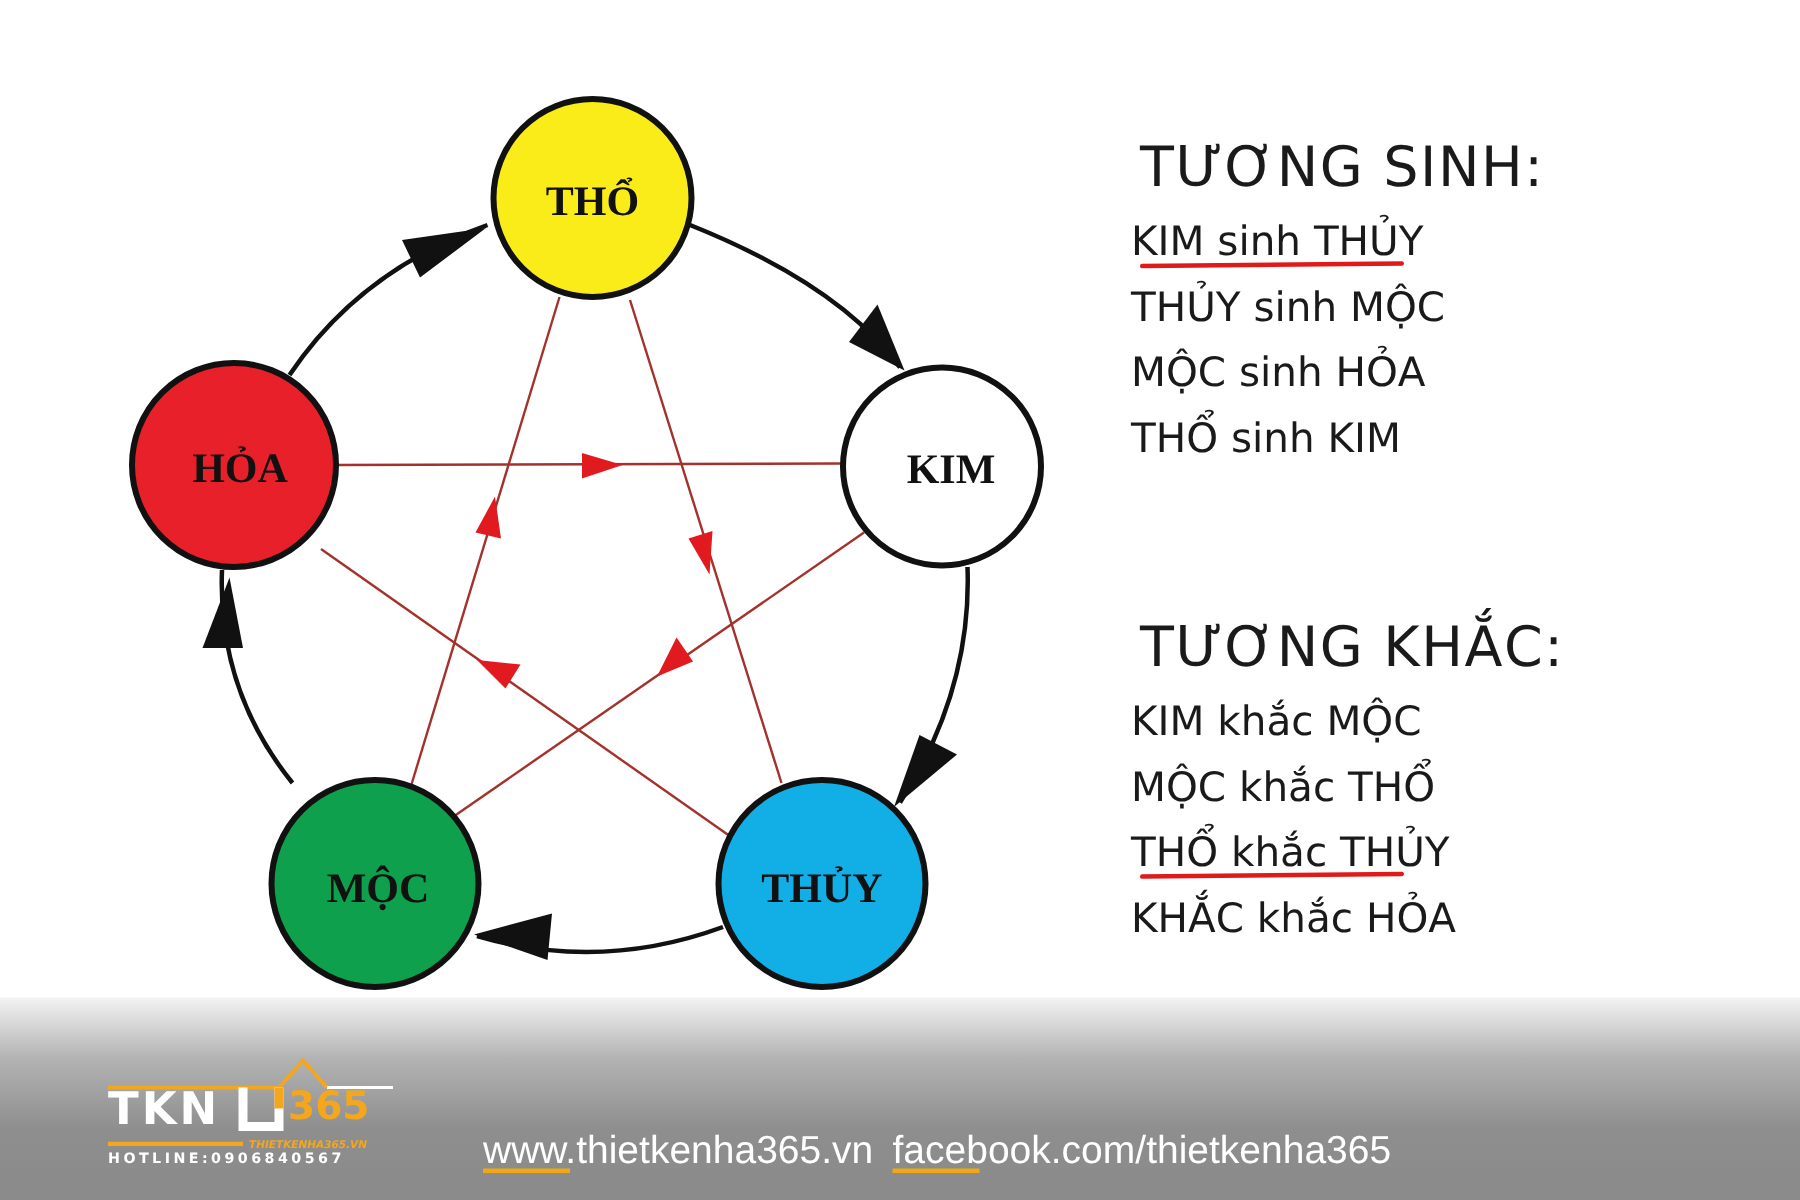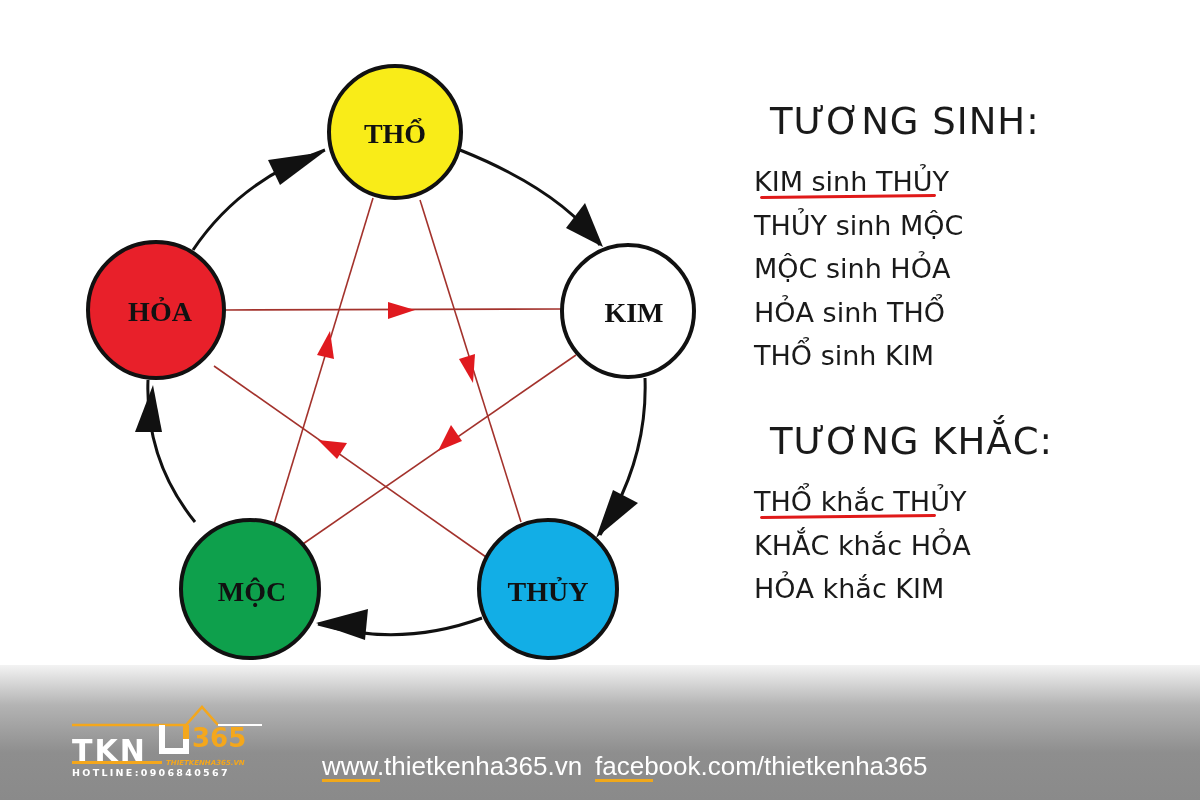--- a/index.html
+++ b/index.html
@@ -1,27 +1,27 @@
 <!DOCTYPE html>
 <html><head>
 <meta charset="utf-8">
 <style>
   html,body{margin:0;padding:0;}
   body{width:1200px;height:800px;position:relative;overflow:hidden;background:#ffffff;font-family:"DejaVu Sans",sans-serif;}
   #diagram{position:absolute;left:0;top:0;width:740px;height:680px;}
   .node-label{font-family:"Liberation Serif","DejaVu Serif",serif;font-weight:bold;font-size:28px;fill:#111;}
   .legend{position:absolute;left:754px;color:#1a1a1a;font-family:"DejaVu Sans",sans-serif;}
-  .legend h2{margin:16px;font-weight:normal;font-size:37px;letter-spacing:1px;line-height:44px;}
+  .legend h2{margin:6px;font-weight:normal;font-size:37px;letter-spacing:1px;line-height:44px;}
   .legend .item{font-size:27px;line-height:43.5px;position:relative;white-space:nowrap;}
   .legend .ul{position:absolute;left:6px;top:35px;width:176px;height:3px;background:#e01919;border-radius:2px;transform:rotate(-0.6deg);}
   #footer{position:absolute;left:0;top:665px;width:1200px;height:135px;background:linear-gradient(#f3f3f3 0%,#b3b3b3 30%,#8e8e8e 65%,#8a8a8a 100%);}
   .flink{position:absolute;top:86px;color:#fff;font-family:"Liberation Sans",sans-serif;font-size:26px;white-space:nowrap;}
   .flink .bar{position:absolute;left:0;top:28px;width:58px;height:3px;background:#f0a81b;}
   .logo{position:absolute;left:70px;top:36px;width:195px;height:72px;}
-  .logo-tkn{position:absolute;left:2px;top:32px;font-family:"DejaVu Sans",sans-serif;font-weight:bold;font-size:30px;color:#fff;letter-spacing:2px;}
+  .logo-tkn{position:absolute;left:2px;top:21px;font-family:"DejaVu Sans",sans-serif;font-weight:bold;font-size:30px;color:#fff;letter-spacing:2px;}
   .logo-365{position:absolute;left:122px;top:22px;font-family:"DejaVu Sans",sans-serif;font-weight:bold;font-size:26px;color:#f4a71c;}
   .logo-sub{position:absolute;left:96px;top:58px;font-size:7px;font-weight:bold;color:#f4a71c;font-style:italic;}
   .logo-hot{position:absolute;left:2px;top:66px;font-size:9.5px;font-weight:bold;color:#fff;letter-spacing:2.3px;white-space:nowrap;text-align:right;}
 </style>
 </head>
 <body>
 
 <svg id="diagram" viewBox="0 0 740 680" xmlns="http://www.w3.org/2000/svg">
   <defs>
     <marker id="blackHead" viewBox="0 0 10 10" refX="5" refY="5" markerWidth="9" markerHeight="9" orient="auto">
@@ -79,29 +79,29 @@
     <circle cx="156" cy="310" r="68" fill="#e8202a" stroke="#111" stroke-width="4"></circle>
     <text class="node-label" x="160" y="321" text-anchor="middle">HỎA</text>
   </g>
 </svg>
 
 <div class="legend" style="top:84px;">
   <h2>TƯƠNG SINH:</h2>
   <div class="item"><span>KIM sinh THỦY</span><span class="ul"></span></div>
   <div class="item">THỦY sinh MỘC</div>
   <div class="item">MỘC sinh HỎA</div>
-  <div class="item">HỎA sinh THỔ</div>
   <div class="item">THỔ sinh KIM</div>
 </div>
 
 <div class="legend" style="top:404px;">
   <h2>TƯƠNG KHẮC:</h2>
+  <div class="item">KIM khắc MỘC</div>
+  <div class="item">MỘC khắc THỔ</div>
   <div class="item"><span>THỔ khắc THỦY</span><span class="ul"></span></div>
   <div class="item">KHẮC khắc HỎA</div>
-  <div class="item">HỎA khắc KIM</div>
 </div>
 
 <div id="footer">
   <div class="logo">
     <svg width="195" height="40" style="position:absolute;left:0;top:0;">
       <polyline points="2,24 116,24 132,6 148,24" fill="none" stroke="#f4a71c" stroke-width="2.5"></polyline>
       <line x1="148" y1="24" x2="192" y2="24" stroke="#fff" stroke-width="2"></line>
     </svg>
     <span class="logo-tkn">TKN</span>
     <svg width="32" height="34" style="position:absolute;left:88px;top:22px;">

